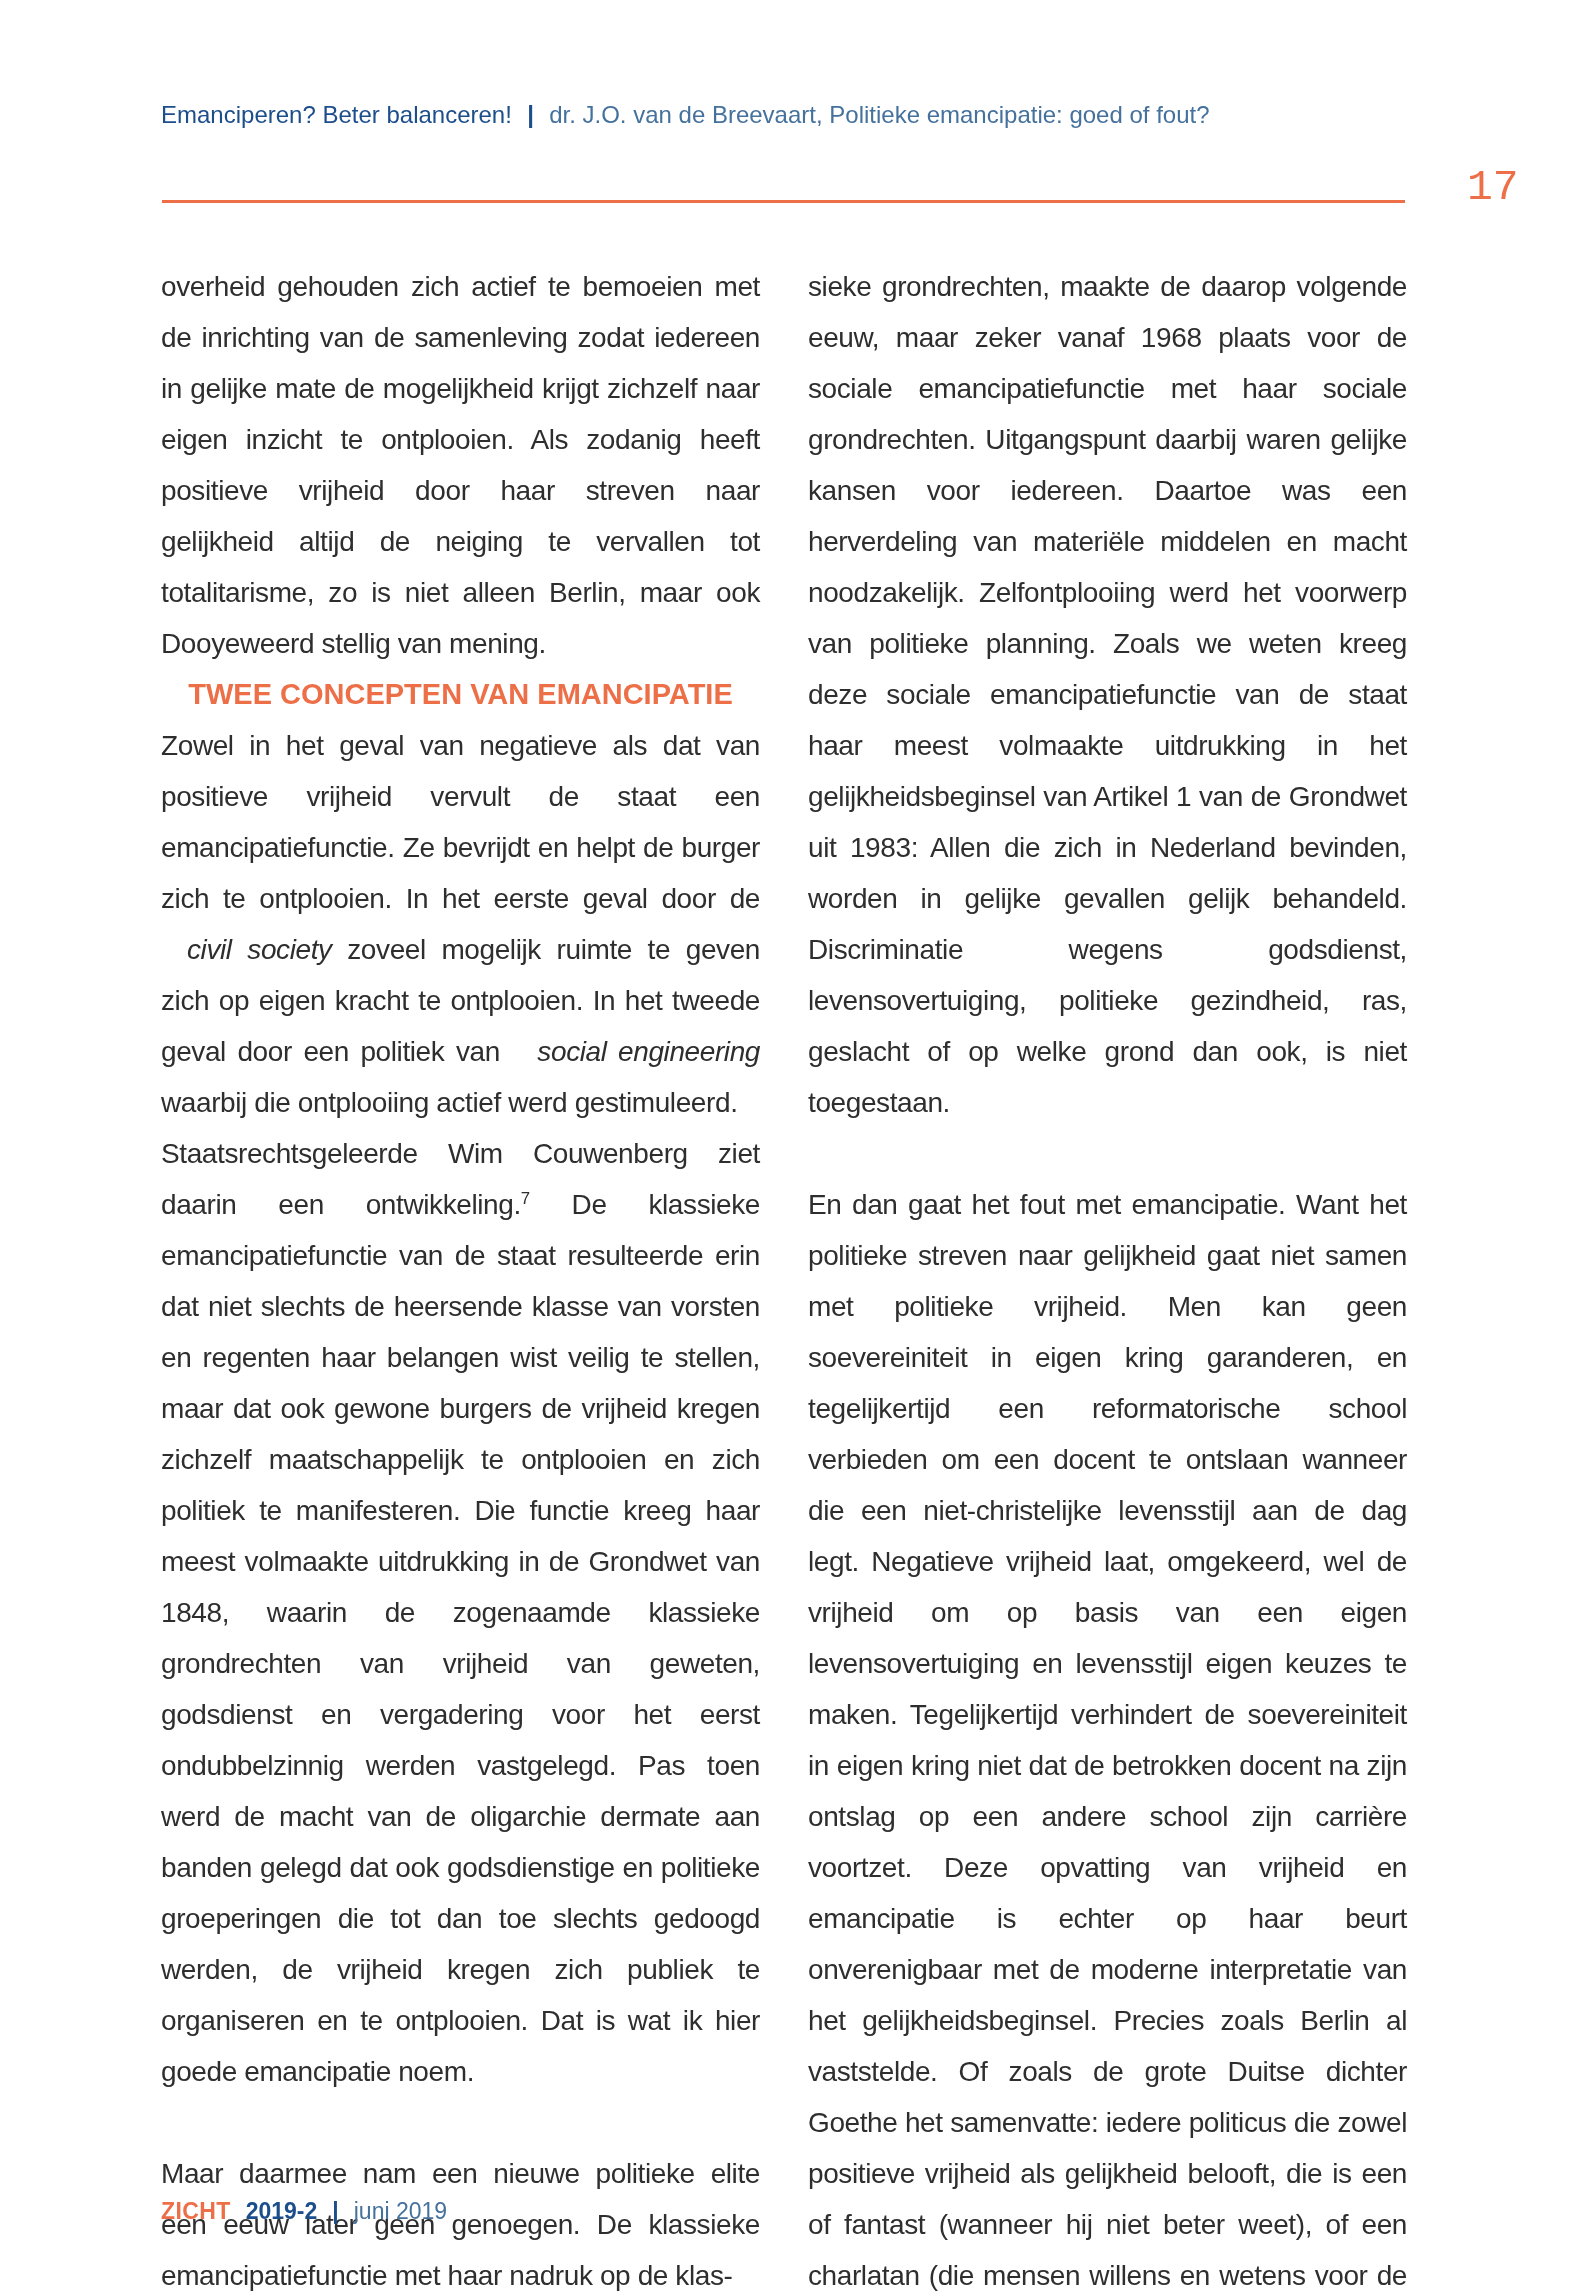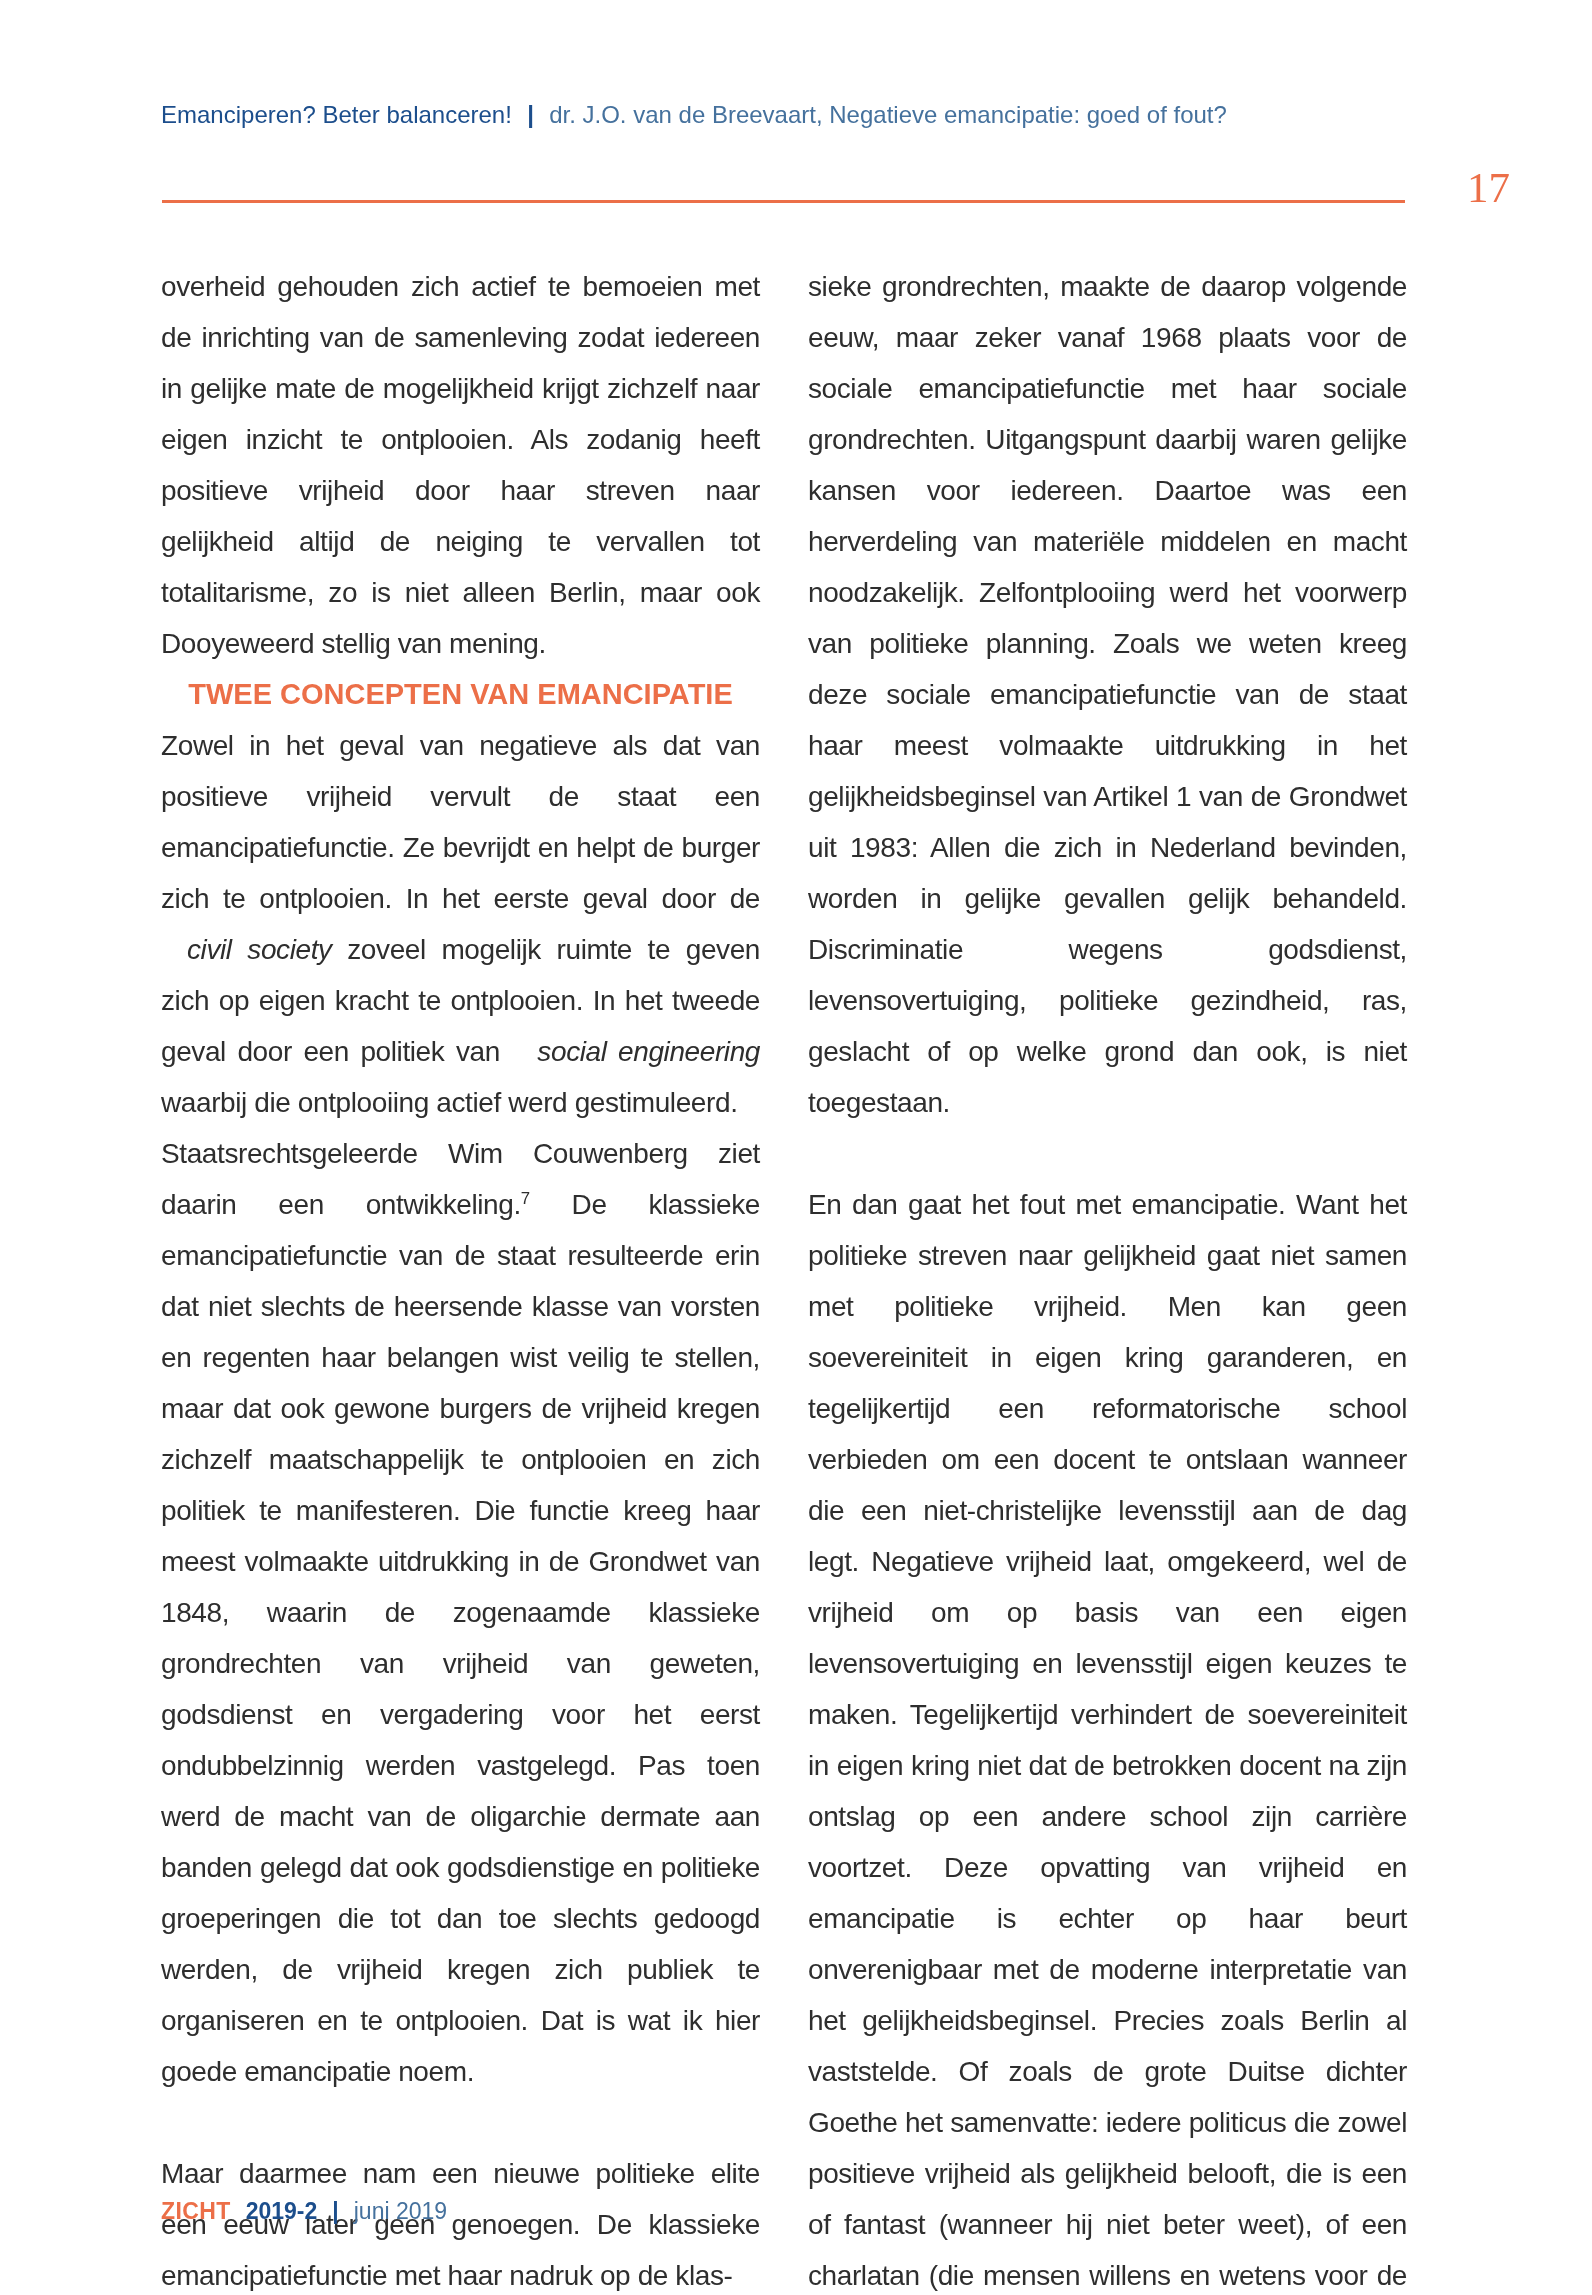--- a/index.html
+++ b/index.html
@@ -25,21 +25,21 @@
   }
   .kicker .title{color:var(--navy);font-weight:normal;}
   .kicker .sep{color:var(--navy);font-weight:bold;padding:0 8.6px;}
   .kicker .subtitle{color:var(--lightblue);}
   .rule{
     position:absolute;left:162px;top:200px;width:1243px;height:2.6px;
     background:var(--accent);
   }
   .pagenum{
     position:absolute;left:1467px;top:166px;width:78px;
-    font-family:Liberation Serif, serif;
+    font-family:Liberation Mono, monospace;
     font-size:43px;line-height:1;color:var(--accent);
   }
 
   
   .columns{
     position:absolute;left:161px;top:261px;width:1246px;
     display:flex;gap:48px;
   }
   .col{
     width:599px;
@@ -71,21 +71,21 @@
   .footer .date{color:var(--lightblue);}
 </style>
 </head>
 <body>
 
 <div class="page">
 
   <div class="kicker">
     <span class="title">Emanciperen? Beter balanceren!</span>
     <span class="sep">|</span>
-    <span class="subtitle">dr. J.O. van de Breevaart, Negatieve emancipatie: goed of fout?</span>
+    <span class="subtitle">dr. J.O. van de Breevaart, Politieke emancipatie: goed of fout?</span>
   </div>
 
   <div class="rule"></div>
 
   <div class="pagenum">17</div>
 
   <div class="columns">
 
     <div class="col">
       <p><span>overheid gehouden zich actief te bemoeien met de inrichting van de samenleving zodat iedereen in gelijke mate de mogelijkheid krijgt zichzelf naar eigen inzicht te ontplooien. Als zodanig heeft positieve vrijheid door haar streven naar gelijkheid altijd de neiging te vervallen tot totalitarisme, zo is niet alleen Berlin, maar ook Dooyeweerd stellig van mening.</span></p>

